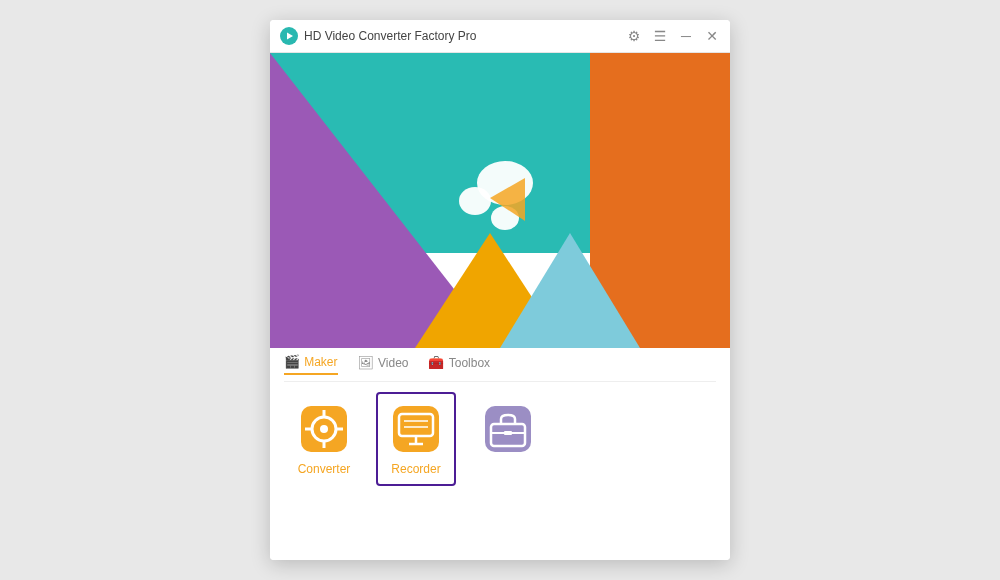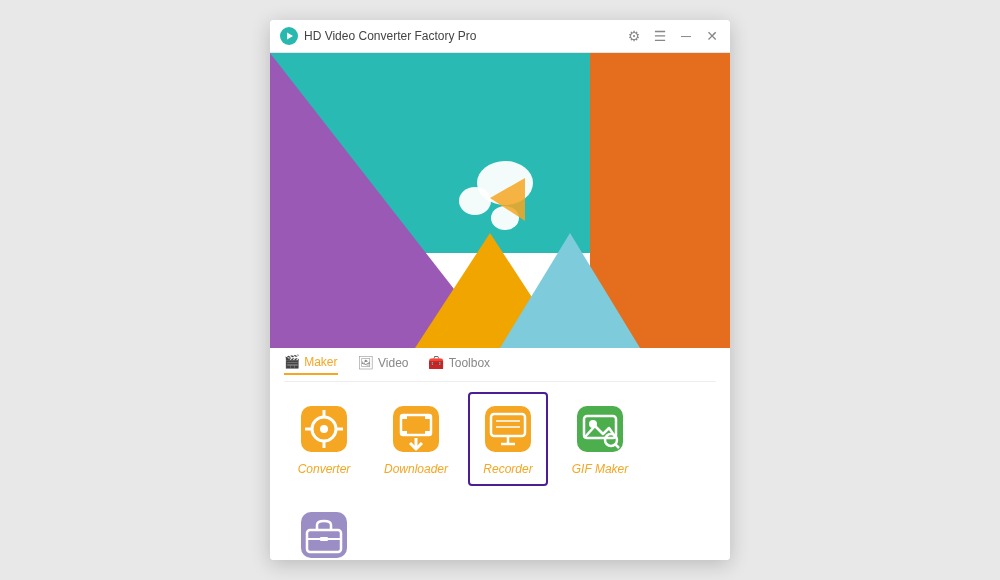--- a/index.html
+++ b/index.html
@@ -104,21 +104,20 @@
     }
     .tool-item {
       display: flex;
       flex-direction: column;
       align-items: center;
       width: 80px;
       cursor: pointer;
       padding: 8px 6px;
       border: 2px solid transparent;
       border-radius: 4px;
-      font-style: italic;
     }
     .tool-item.selected {
       border: 2px solid #4c1d95;
     }
     .tool-icon-wrap {
       width: 54px;
       height: 54px;
       display: flex;
       align-items: center;
       justify-content: center;
@@ -211,72 +210,38 @@
             <circle cx="27" cy="27" r="4" fill="white"></circle>
             <line x1="27" y1="8" x2="27" y2="15" stroke="white" stroke-width="3"></line>
             <line x1="27" y1="39" x2="27" y2="46" stroke="white" stroke-width="3"></line>
             <line x1="8" y1="27" x2="15" y2="27" stroke="white" stroke-width="3"></line>
             <line x1="39" y1="27" x2="46" y2="27" stroke="white" stroke-width="3"></line>
           </svg>
         </div>
         <span class="tool-label">Converter</span>
       </div>
 
-      <div class="tool-item">
-        <div class="tool-icon-wrap">
-          <svg viewBox="0 0 54 54">
-            <rect x="4" y="4" width="46" height="46" rx="10" fill="#f5a623"></rect>
-
-            <rect x="12" y="13" width="30" height="20" rx="2" fill="none" stroke="white" stroke-width="2.5"></rect>
-            <rect x="12" y="13" width="6" height="4" fill="white"></rect>
-            <rect x="12" y="29" width="6" height="4" fill="white"></rect>
-            <rect x="36" y="13" width="6" height="4" fill="white"></rect>
-            <rect x="36" y="29" width="6" height="4" fill="white"></rect>
-
-            <line x1="27" y1="36" x2="27" y2="46" stroke="white" stroke-width="3"></line>
-            <polyline points="21,41 27,47 33,41" fill="none" stroke="white" stroke-width="3" stroke-linejoin="round"></polyline>
-          </svg>
-        </div>
-        <span class="tool-label">Downloader</span>
-      </div>
 
       <div class="tool-item selected">
         <div class="tool-icon-wrap">
           <svg viewBox="0 0 54 54">
             <rect x="4" y="4" width="46" height="46" rx="10" fill="#f5a623"></rect>
 
             <rect x="10" y="12" width="34" height="22" rx="3" fill="none" stroke="white" stroke-width="2.5"></rect>
 
             <line x1="15" y1="19" x2="39" y2="19" stroke="white" stroke-width="1.5"></line>
             <line x1="15" y1="25" x2="39" y2="25" stroke="white" stroke-width="1.5"></line>
 
             <line x1="27" y1="34" x2="27" y2="42" stroke="white" stroke-width="2.5"></line>
             <line x1="20" y1="42" x2="34" y2="42" stroke="white" stroke-width="2.5"></line>
           </svg>
         </div>
         <span class="tool-label">Recorder</span>
       </div>
 
-      <div class="tool-item">
-        <div class="tool-icon-wrap">
-          <svg viewBox="0 0 54 54">
-            <rect x="4" y="4" width="46" height="46" rx="10" fill="#4cae4c"></rect>
-
-            <rect x="11" y="14" width="32" height="22" rx="3" fill="none" stroke="white" stroke-width="2.5"></rect>
-
-            <circle cx="20" cy="22" r="4" fill="white"></circle>
-
-            <polyline points="11,36 22,24 30,32 36,26 43,36" fill="none" stroke="white" stroke-width="2.5" stroke-linejoin="round"></polyline>
-
-            <circle cx="38" cy="38" r="6" fill="none" stroke="white" stroke-width="2.5"></circle>
-            <line x1="42.5" y1="42.5" x2="46" y2="46" stroke="white" stroke-width="2.5"></line>
-          </svg>
-        </div>
-        <span class="tool-label">GIF Maker</span>
-      </div>
 
       <div class="tool-item">
         <div class="tool-icon-wrap">
           <svg viewBox="0 0 54 54">
             <rect x="4" y="4" width="46" height="46" rx="10" fill="#9b8ec4"></rect>
 
             <rect x="10" y="22" width="34" height="22" rx="3" fill="none" stroke="white" stroke-width="2.5"></rect>
 
             <path d="M20,22 L20,17 Q20,13 27,13 Q34,13 34,17 L34,22" fill="none" stroke="white" stroke-width="2.5"></path>
 

